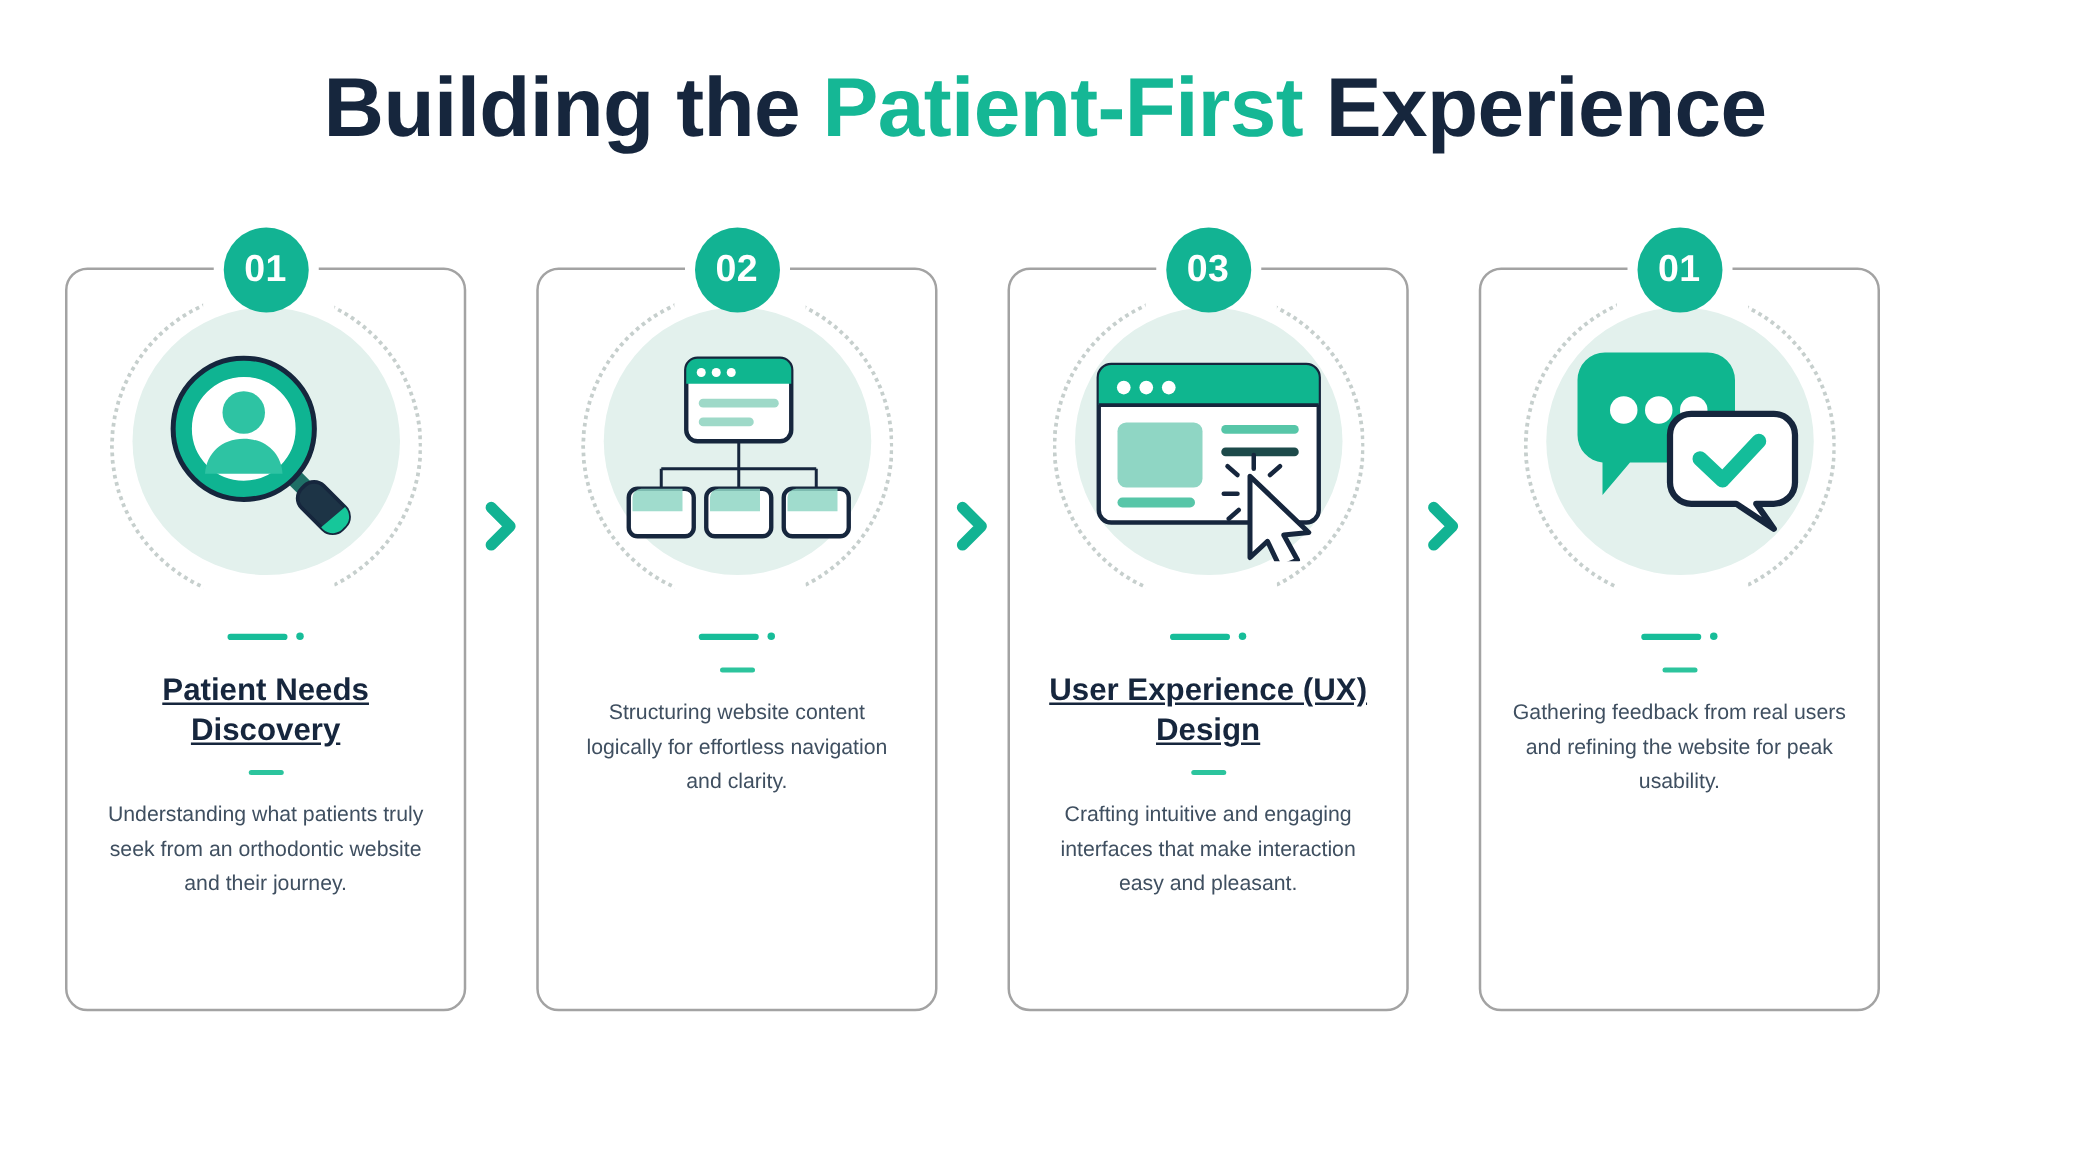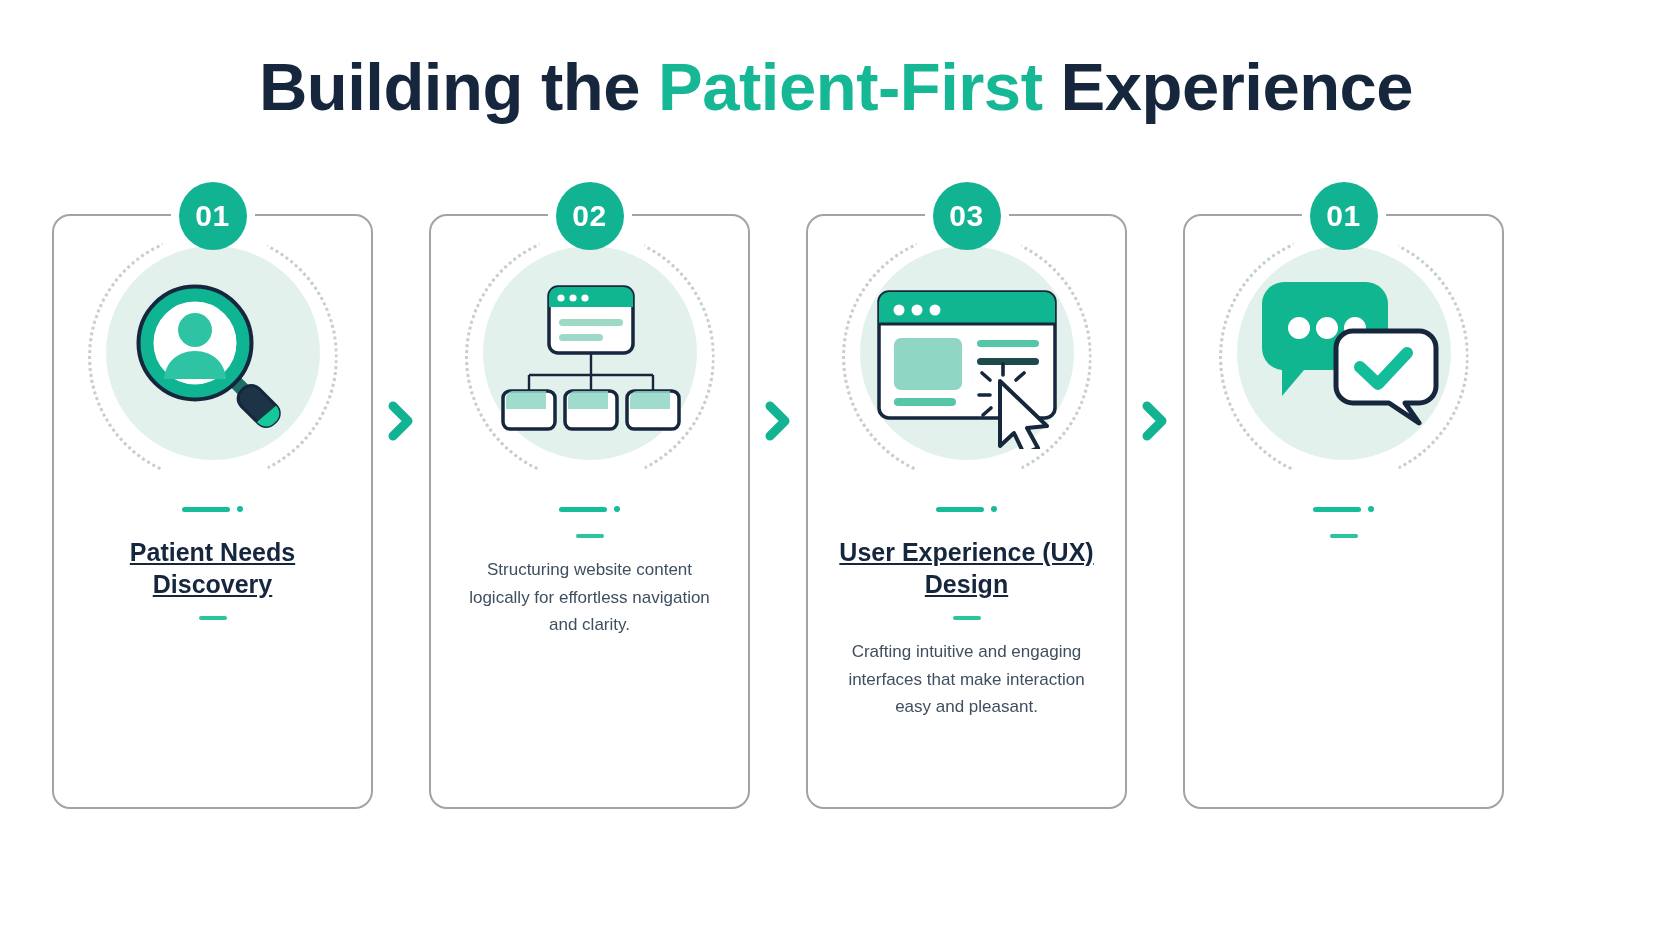--- a/index.html
+++ b/index.html
@@ -224,20 +224,21 @@
         </svg>
       </div>
 
       <div class="divider-dot">
         <span class="bar"></span>
         <span class="dot"></span>
       </div>
 
       <div class="card-title">Patient Needs Discovery</div>
       <div class="divider-small"></div>
+      <div class="card-body">Understanding what patients truly seek from an orthodontic website and their journey.</div>
     </div>
 
     <div class="arrow-cell">
       <svg class="chev" viewBox="0 0 30 42">
         <path d="M7 6 L22 21 L7 36" fill="none" stroke="#12b393" stroke-width="9" stroke-linecap="round" stroke-linejoin="round"></path>
       </svg>
     </div>
 
     <div class="card">
       <div class="badge-mask"></div>
@@ -360,16 +361,17 @@
           <path d="M116 93 L134 110 L163 79" fill="none" stroke="#14bd9a" stroke-width="12" stroke-linecap="round" stroke-linejoin="round"></path>
         </svg>
       </div>
 
       <div class="divider-dot">
         <span class="bar"></span>
         <span class="dot"></span>
       </div>
 
       <div class="divider-small"></div>
+      <div class="card-body">Gathering feedback from real users and refining the website for peak usability.</div>
     </div>
 
   </div>
 </div>
 
 </body></html>

